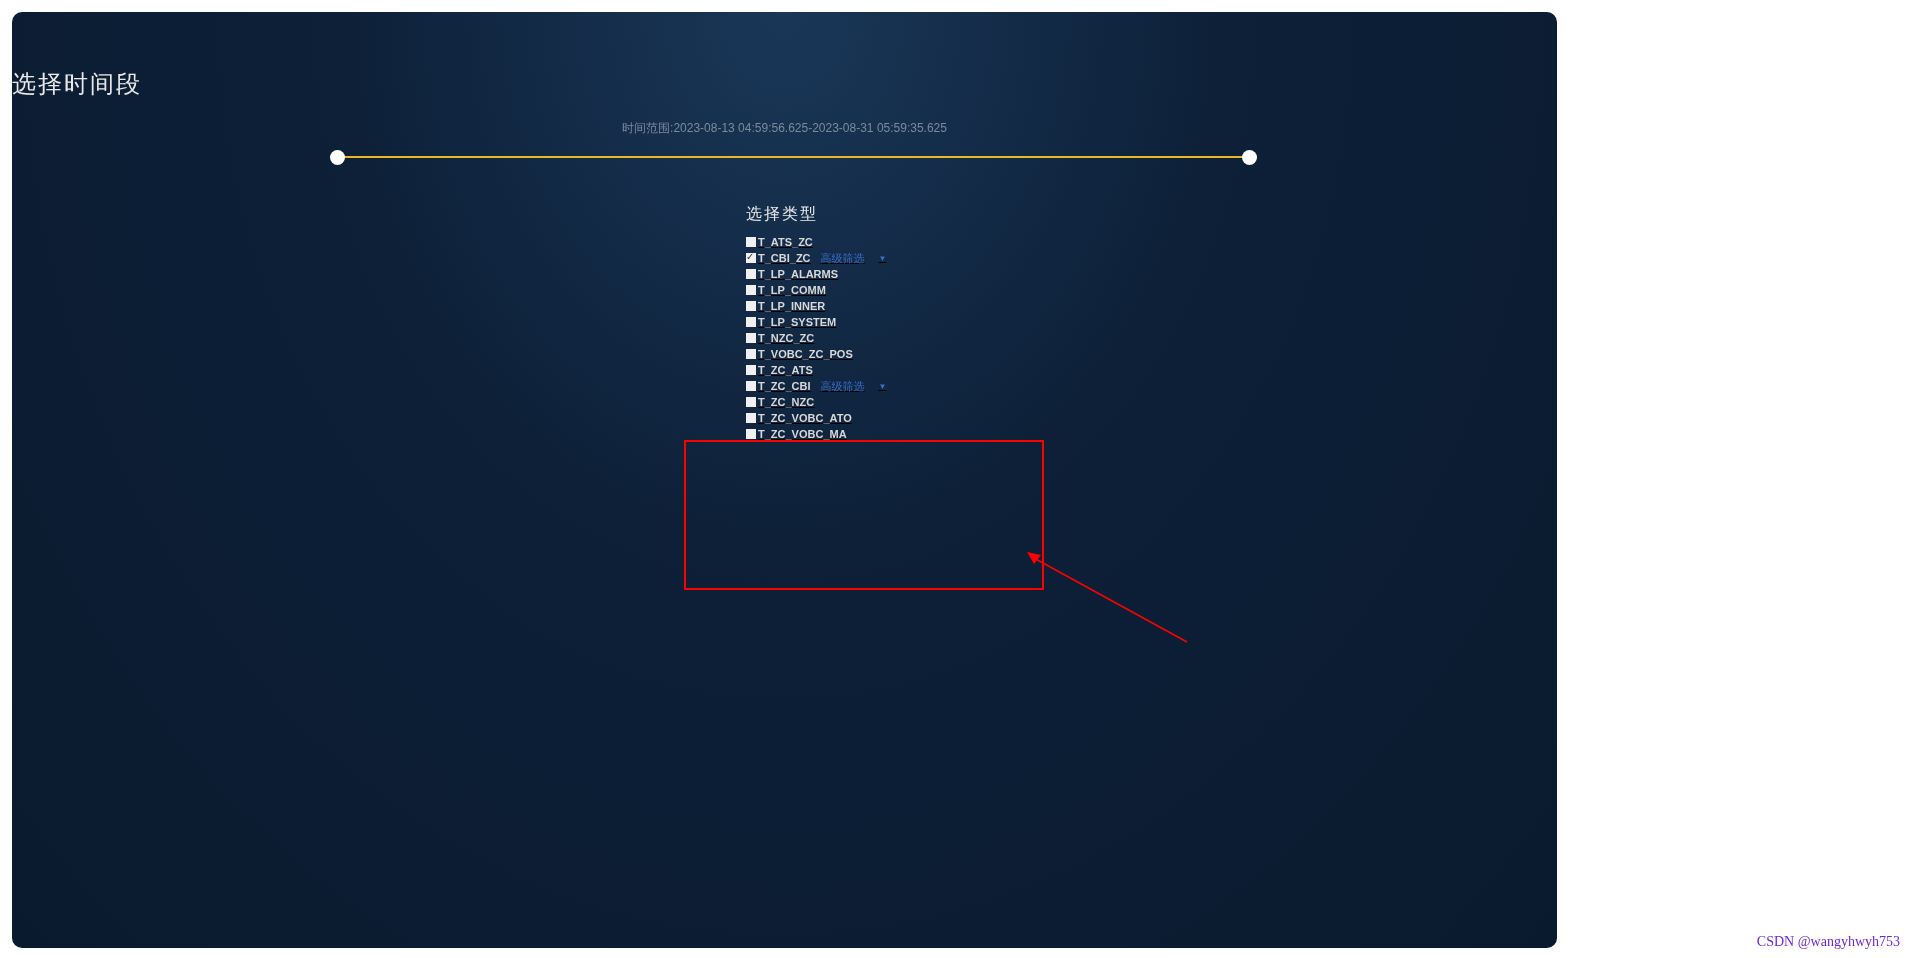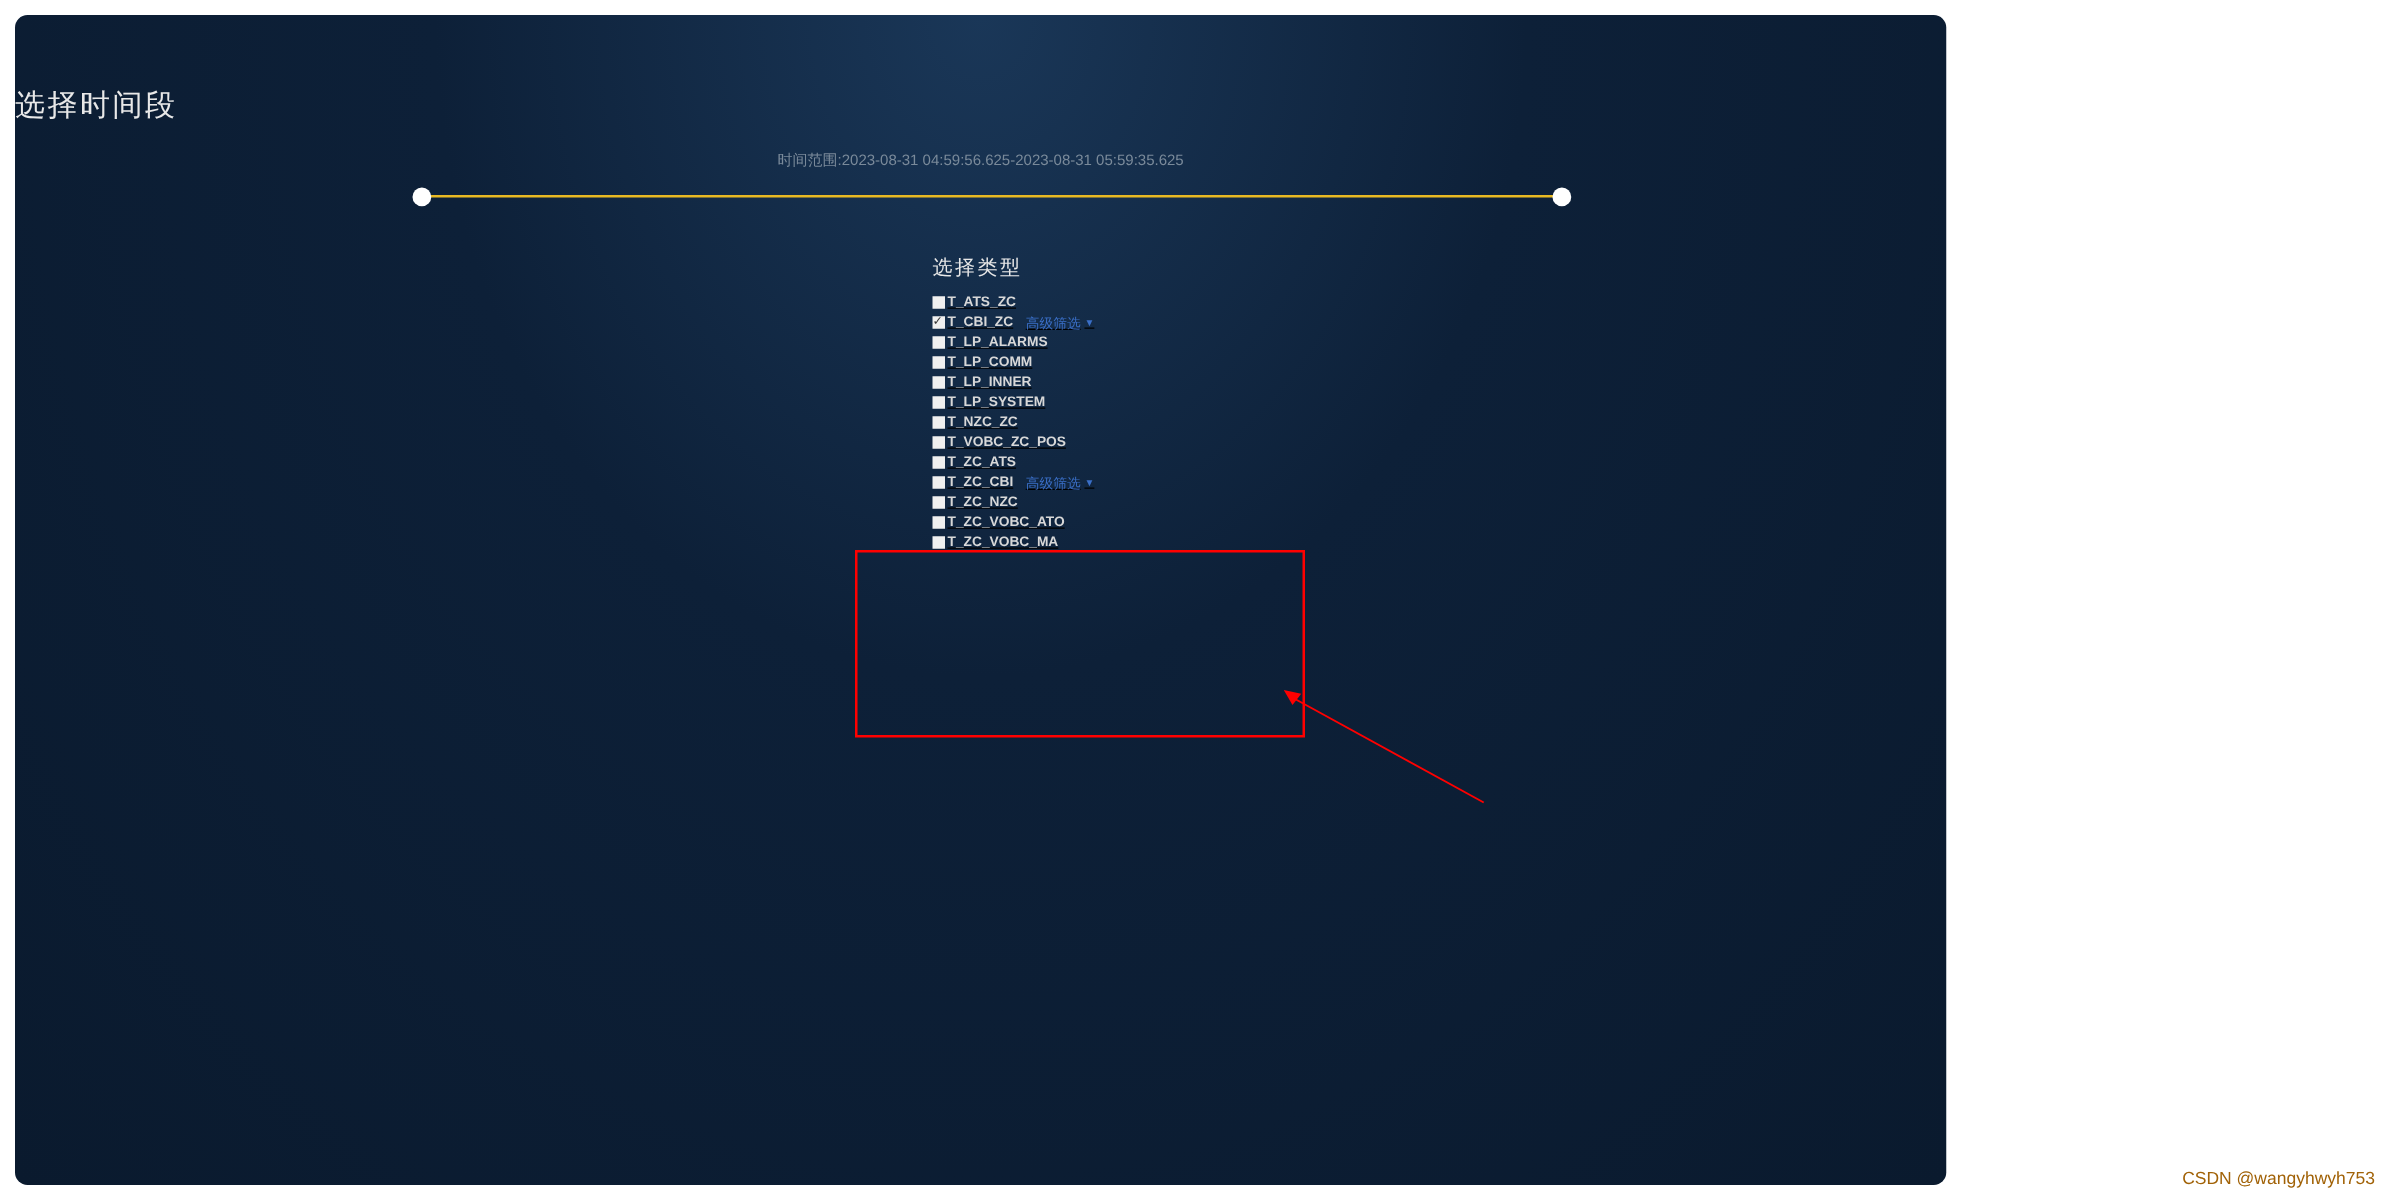--- a/index.html
+++ b/index.html
@@ -121,20 +121,21 @@
       cursor: pointer;
     }
     .advanced-filter {
       color: #3a6fc8;
       font-size: 11px;
       margin-left: 10px;
       cursor: pointer;
       display: inline-flex;
       align-items: center;
       font-weight: normal;
+      gap: 11px;
     }
     .advanced-filter .triangle {
       margin-left: 3px;
       font-size: 8px;
     }
     .red-box {
       position: absolute;
       top: 428px;
       left: 672px;
       width: 360px;
@@ -181,33 +182,33 @@
       bottom: 0;
       left: 0;
       width: 58px;
       height: 2px;
       background: #4fb8d6;
     }
     .watermark {
       position: absolute;
       bottom: 8px;
       right: 12px;
-      color: #a16207;
+      color: #6d28d9;
       font-size: 14px;
-      font-family: Liberation Sans, sans-serif;
+      font-family: Liberation Serif, serif;
       margin-top: 32px;
     }
   </style>
 </head>
 <body>
 
 <div class="outer-container">
 
   <div class="title-main">选择时间段</div>
-  <div class="time-range-text">时间范围:2023-08-31 04:59:56.625-2023-08-31 05:59:35.625</div>
+  <div class="time-range-text">时间范围:2023-08-13 04:59:56.625-2023-08-31 05:59:35.625</div>
 
   <div class="slider-container">
     <div class="slider-track"></div>
     <div class="slider-handle left"></div>
     <div class="slider-handle right"></div>
   </div>
 
   <div class="title-type">选择类型</div>
 
   <div class="type-list">

